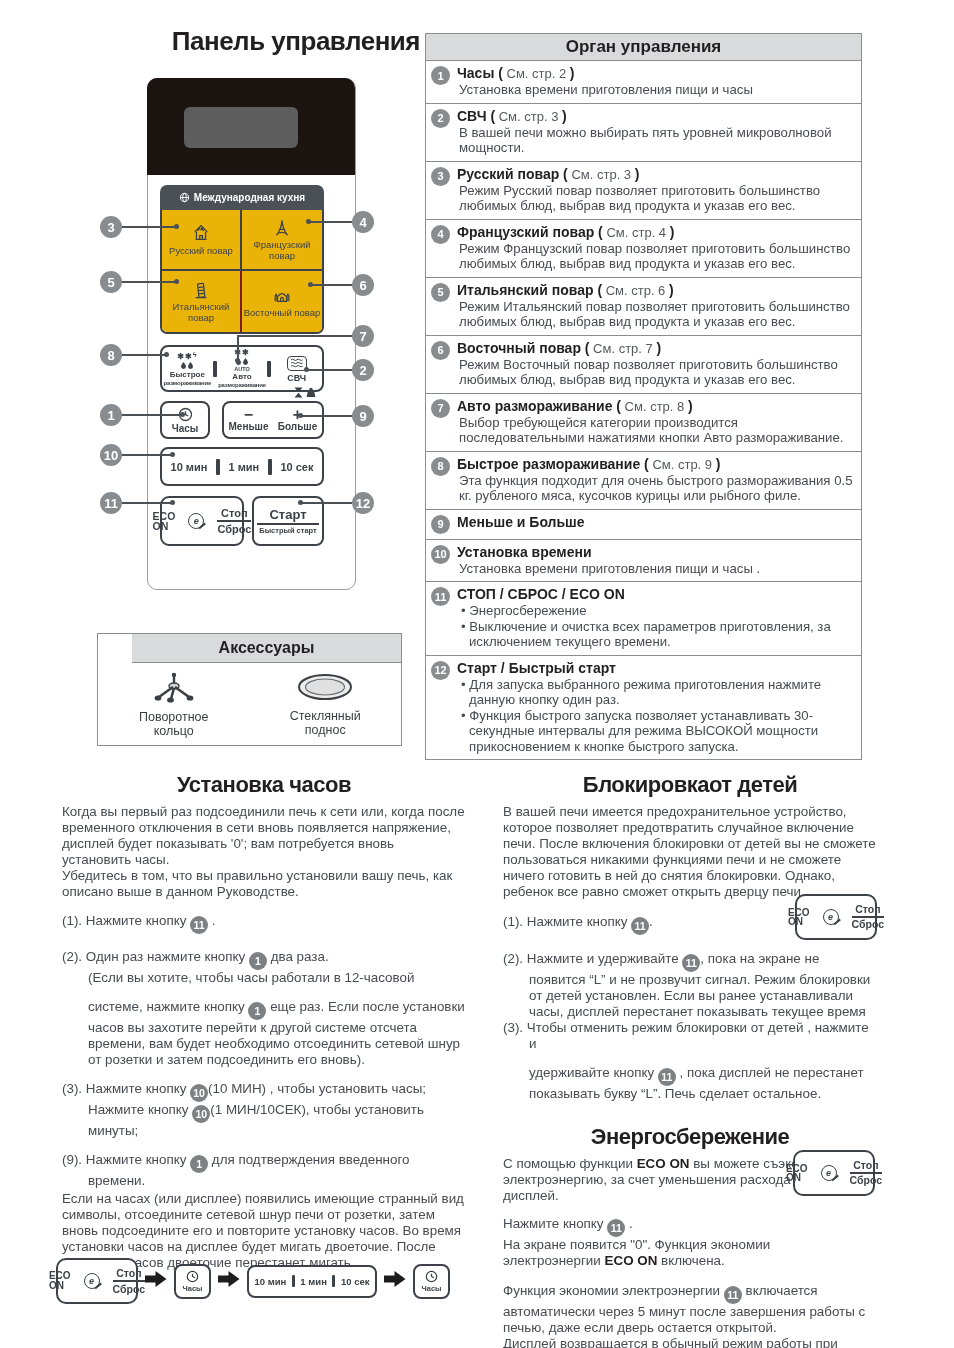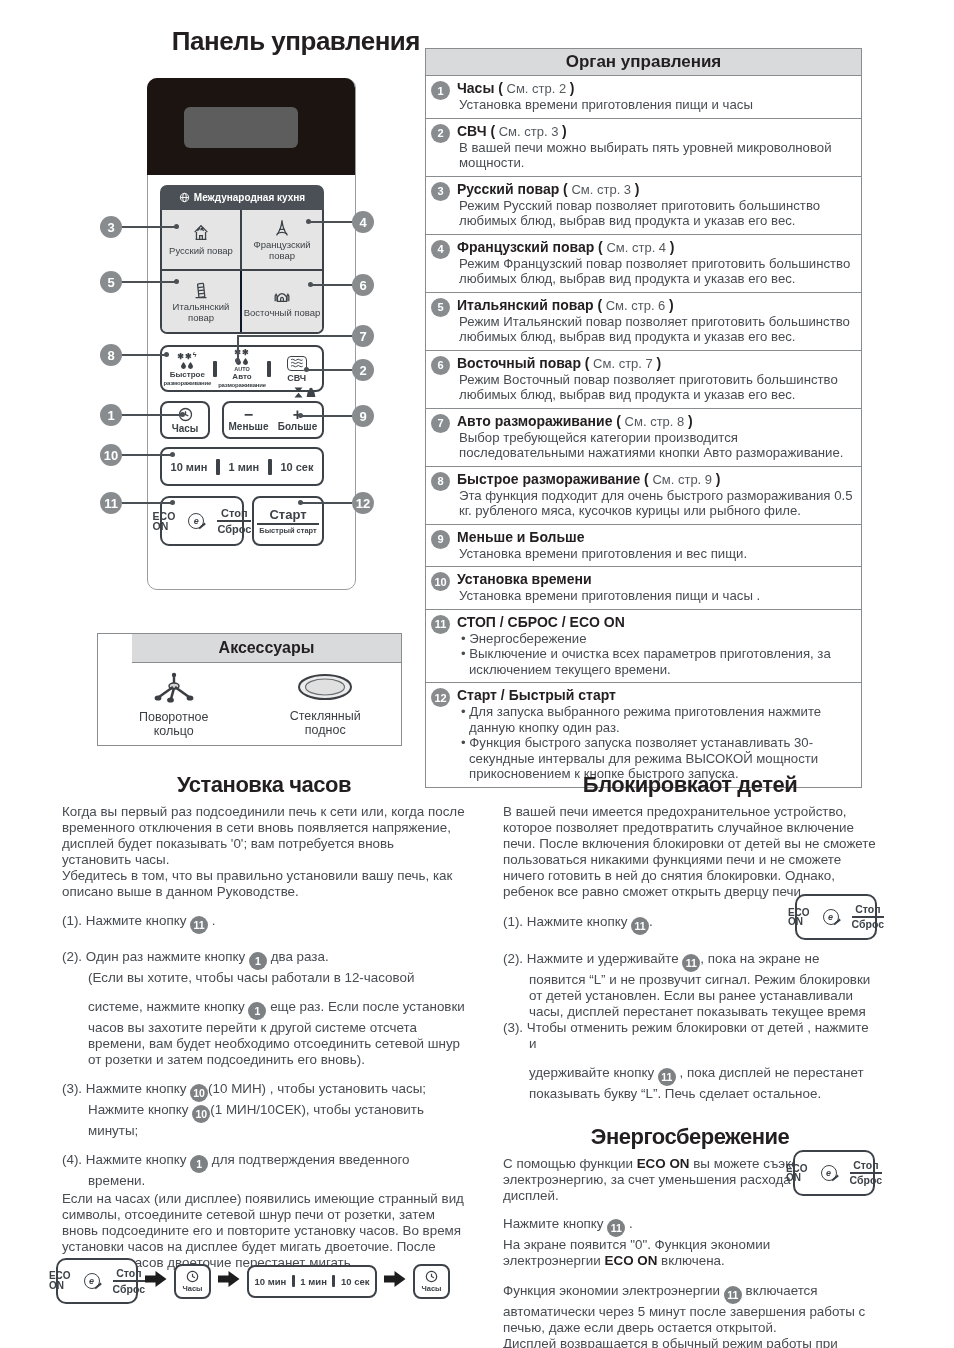--- a/index.html
+++ b/index.html
@@ -25,24 +25,24 @@
   .panel{position:absolute;left:147px;top:78px;width:209px;height:512px;border:1.5px solid #9a9da0;
          border-radius:10px;background:#fff;box-sizing:border-box;}
   .ptop{position:absolute;left:-1px;top:-1px;width:208px;height:97px;background:#1b1411;border-radius:10px 10px 0 0;}
   .pdisp{position:absolute;left:37px;top:29px;width:114px;height:41px;background:#5d5d5d;border-radius:6px;}
   .kitchen{position:absolute;left:12px;top:106px;width:164px;}
   .khead{height:25px;background:#4a5055;border-radius:7px 7px 0 0;display:flex;align-items:center;
          justify-content:center;gap:4px;color:#fff;font-size:10px;font-weight:bold;}
   .kgrid{display:grid;grid-template-columns:1fr 1fr;border:2px solid #3c4247;border-top:none;
          border-radius:0 0 7px 7px;overflow:hidden;}
   .kcell{height:61px;display:flex;flex-direction:column;align-items:center;justify-content:center;gap:0;
-         font-size:9.5px;line-height:10.5px;color:#3c4247;text-align:center;box-sizing:border-box;background:#e5e5e5;}
+         font-size:9.5px;line-height:10.5px;color:#3c4247;text-align:center;box-sizing:border-box;background:#eab308;}
   .kcell:nth-child(1){border-right:2px solid #3c4247;border-bottom:2px solid #3c4247;}
   .kcell:nth-child(2){border-bottom:2px solid #3c4247;}
-  .kcell:nth-child(3){border-right:2px solid #0f172a;}
+  .kcell:nth-child(3){border-right:2px solid #7f1d1d;}
   .pbtn{border:2px solid #3c4247;border-radius:8px;box-sizing:border-box;background:#fff;color:#3c4247;}
   .defrost{position:absolute;left:12px;top:266px;width:164px;height:47px;display:flex;align-items:stretch;}
   .dfseg{flex:1;display:flex;flex-direction:column;align-items:center;justify-content:center;line-height:8px;}
   .vbar{width:4px;height:16px;background:#3c4247;border-radius:1px;align-self:center;flex:none;}
   .dfstars{font-size:8px;font-weight:bold;color:#3c4247;line-height:8px;letter-spacing:1px;}
   .bolt{font-size:7px;vertical-align:2px;}
   .drops{display:flex;gap:2px;height:7px;margin:1px 0;}
   .dflab1{font-size:8px;font-weight:bold;margin-top:1px;}
   .dflab2{font-size:6px;font-weight:bold;letter-spacing:-0.2px;}
   .autotag{font-size:5.5px;font-weight:bold;line-height:6px;}
@@ -73,21 +73,21 @@
   .st2{font-size:7.5px;font-weight:bold;}
   
   .acc{position:absolute;left:97px;top:633px;width:305px;border:1.5px solid #8a8d8f;box-sizing:border-box;background:#fff;}
   .acchead{height:28px;background:#d9dadb;border-bottom:1.5px solid #8a8d8f;display:flex;align-items:center;
            justify-content:center;font-size:16px;font-weight:bold;color:#231f20;margin-left:34px;}
   .accbody{height:82px;display:flex;align-items:center;}
   .accitem{flex:1;display:flex;flex-direction:column;align-items:center;justify-content:center;gap:3px;
            font-size:12.5px;color:#3b3f43;text-align:center;line-height:14px;}
   .acclab{width:110px;}
   
-  .ctable{position:absolute;left:425px;top:48px;width:437px;border:1.5px solid #8a8d8f;box-sizing:border-box;background:#fff;}
+  .ctable{position:absolute;left:425px;top:33px;width:437px;border:1.5px solid #8a8d8f;box-sizing:border-box;background:#fff;}
   .thead{background:#d9dadb;border-bottom:1.5px solid #8a8d8f;text-align:center;font-size:17px;font-weight:bold;
          color:#231f20;padding:3px 0;}
   .trow{display:flex;gap:7px;padding:4px 6px 5px 5px;border-bottom:1px solid #8a8d8f;align-items:flex-start;}
   .trow:last-child{border-bottom:none;}
   .trc{flex:1;}
   .tt{font-size:14px;font-weight:bold;color:#231f20;line-height:17px;}
   .tref{font-weight:normal;color:#55595e;font-size:13px;}
   .td{font-size:13.2px;color:#474c52;line-height:15.5px;padding-left:2px;}
   .td.bullet{padding-left:12px;text-indent:-8px;}
   
@@ -392,21 +392,20 @@
       <span class="badge tb">8</span>
       <div class="trc">
           <div class="tt"><b>Быстрое размораживание (</b><span class="tref"> См. стр. 9 </span><b>)</b></div>
       <div class="td">Эта функция подходит для очень быстрого размораживания 0.5 кг. рубленого мяса, кусочков курицы или рыбного филе.</div>
         </div>
     </div>
     <div class="trow">
       <span class="badge tb">9</span>
       <div class="trc">
           <div class="tt"><b>Меньше и Больше</b></div>
-      <div class="td">Установка времени приготовления и вес пищи.</div>
         </div>
     </div>
     <div class="trow">
       <span class="badge tb">10</span>
       <div class="trc">
           <div class="tt"><b>Установка времени</b></div>
       <div class="td">Установка времени приготовления пищи и часы .</div>
         </div>
     </div>
     <div class="trow">
@@ -429,21 +428,21 @@
 
   <div class="sec" style="left:62px;top:772px;width:404px;">
     <div class="h2">Установка часов</div>
     <p class="bp">Когда вы первый раз подсоединили печь к сети или, когда после временного отключения в сети вновь появляется напряжение, дисплей будет показывать '0'; вам потребуется вновь установить часы.</p>
     <p class="bp">Убедитесь в том, что вы правильно установили вашу печь, как описано выше в данном Руководстве.</p>
     <p class="bp hang" style="margin-top:13px;"><span>(1). Нажмите кнопку </span><span class="ib">11</span><span> .</span></p>
     <p class="bp hang" style="margin-top:15px;"><span>(2). Один раз нажмите кнопку </span><span class="ib">1</span><span> два раза.</span><br><span>(Если вы хотите, чтобы часы работали в 12-часовой</span></p>
     <p class="bp ind" style="margin-top:13px;"><span>системе, нажмите кнопку </span><span class="ib">1</span><span> еще раз. Если после установки часов вы захотите перейти к другой системе отсчета времени, вам будет необходимо отсоединить сетевой шнур от розетки и затем подсоединить его вновь).</span></p>
     <p class="bp hang" style="margin-top:13px;"><span>(3). Нажмите кнопку </span><span class="ib">10</span><span>(10 МИН) , чтобы установить часы;</span></p>
     <p class="bp ind" style=""><span>Нажмите кнопку </span><span class="ib">10</span><span>(1 МИН/10СЕК), чтобы установить минуты;</span></p>
-    <p class="bp hang" style="margin-top:13px;"><span>(4). Нажмите кнопку </span><span class="ib">1</span><span> для подтверждения введенного времени.</span></p>
+    <p class="bp hang" style="margin-top:13px;"><span>(9). Нажмите кнопку </span><span class="ib">1</span><span> для подтверждения введенного времени.</span></p>
     <p class="bp" style="margin-top:2px;">Если на часах (или дисплее) появились имеющие странный вид символы, отсоедините сетевой шнур печи от розетки, затем вновь подсоедините его и повторите установку часов. Во время установки часов на дисплее будет мигать двоеточие. После установки часов двоеточие перестанет мигать.</p>
   </div>
 
   <div class="strip">
     <div class="ecob mini">
       <div class="ebL">
           <span>ECO</span>
           <span>ON</span>
         </div>
       <div class="ecoicon">

